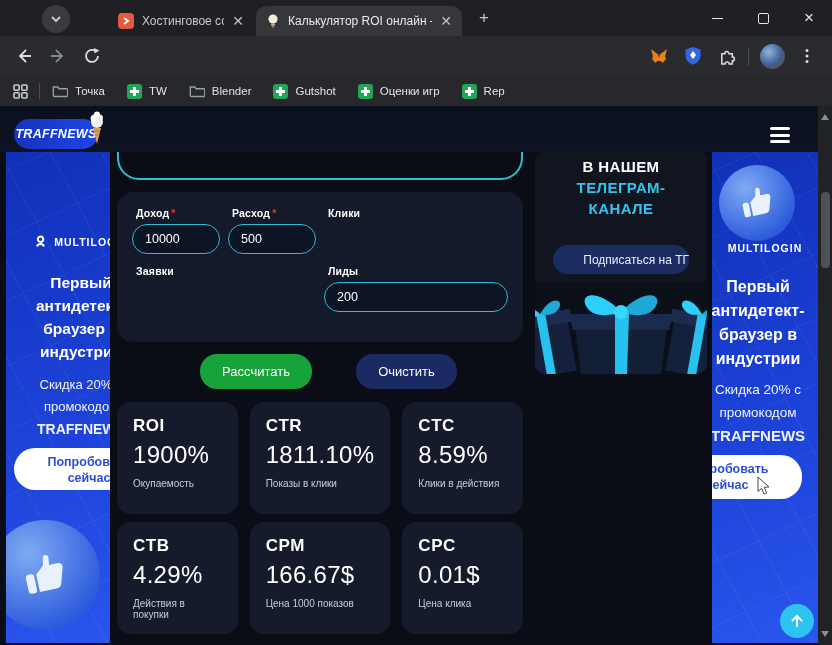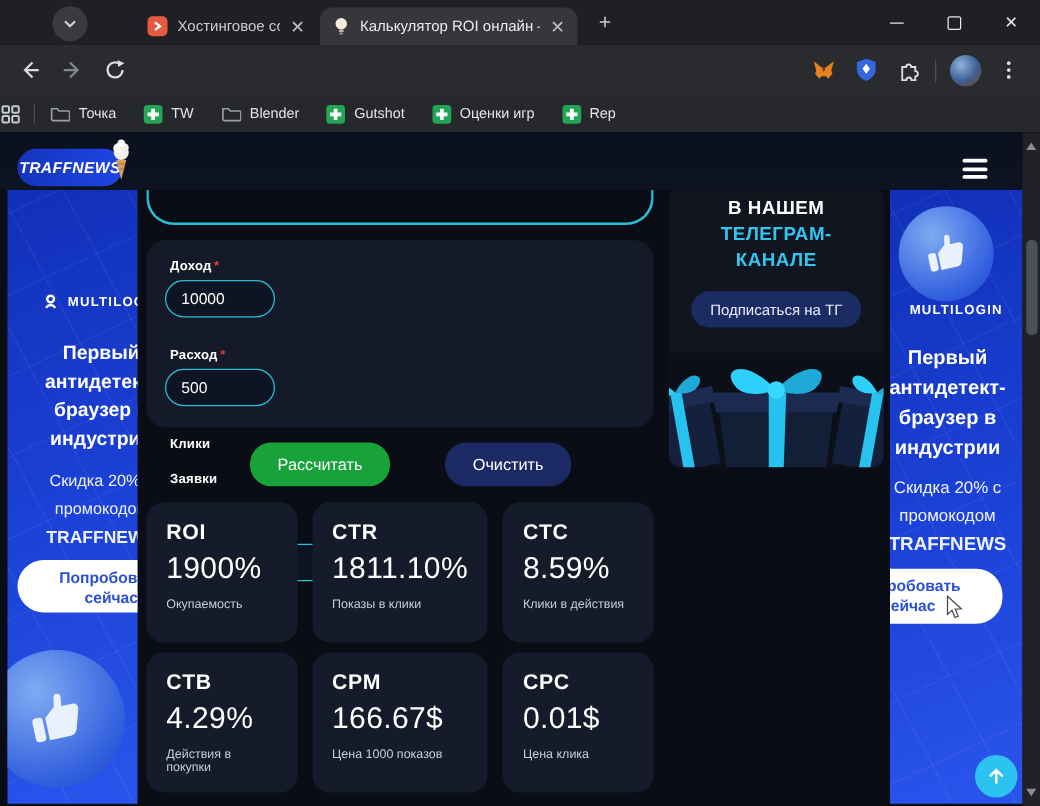--- a/index.html
+++ b/index.html
@@ -27,21 +27,21 @@
   .toolbar { position:absolute; left:0; top:36px; width:832px; height:40px; background:#2a2b2e; }
   .nav-ico { position:absolute; top:8px; width:24px; height:24px; display:flex; align-items:center; justify-content:center; }
   .omnibox { position:absolute; left:112px; top:41px; width:530px; height:30px; background:#1d1e21; border-radius:15px; display:flex; align-items:center; padding:0 12px; }
   .url { font-size:12.5px; color:#e8eaed; margin-left:10px; white-space:nowrap; overflow:hidden; flex:1; }
   .url .path { color:#9aa0a6; }
   .ext-ico { position:absolute; top:9px; width:22px; height:22px; display:flex; align-items:center; justify-content:center; }
   .tb-sep { position:absolute; left:748px; top:12px; width:1px; height:18px; background:#4a4d51; }
   .avatar { position:absolute; left:760px; top:8px; width:25px; height:25px; border-radius:50%; background:radial-gradient(circle at 35% 32%, #8fb2dd, #3e5f93 55%, #6b4a33 90%); }
 
   
-  .bookmarks { position:absolute; left:0; top:76px; width:832px; height:30px; background:#27282b; display:flex; align-items:center; }
+  .bookmarks { position:absolute; left:0; top:76px; width:832px; height:30px; background:#27282b; display:flex; align-items:center; padding-left:12px; }
   .bm-sep { width:1px; height:16px; background:#4a4d51; margin:0 12px 0 10px; }
   .bm-item { display:flex; align-items:center; gap:7px; margin-right:22px; }
   .bm-label { font-size:11.5px; color:#e2e4e8; white-space:nowrap; }
   .sheet-ico { width:15px; height:15px; border-radius:3px; background:#23a556; position:relative; flex:0 0 auto; }
   .sheet-ico::before { content:""; position:absolute; left:6px; top:3px; width:3px; height:9px; background:#fff; }
   .sheet-ico::after { content:""; position:absolute; left:3px; top:6px; width:9px; height:3px; background:#fff; }
 
   
   .page { position:absolute; left:0; top:106px; width:832px; height:539px; background:#08090d; overflow:hidden; }
   .page-bg { position:absolute; left:0; top:0; right:14px; bottom:0; background:#0a0d15; }
@@ -70,42 +70,42 @@
   .ad-brand { position:absolute; display:flex; align-items:center; justify-content:center; gap:6px; color:#fff; font-size:10.5px; font-weight:bold; letter-spacing:1px; white-space:nowrap; }
   .ad-head { position:absolute; width:200px; text-align:center; color:#fff; font-weight:800; }
   .ad-promo { position:absolute; width:200px; text-align:center; color:#eef2ff; }
   .ad-promo .strong { font-weight:bold; }
   .ad-btn { position:absolute; height:42px; width:150px; background:#fff; border-radius:21px; color:#2a4fd6; font-size:12.5px; font-weight:bold; text-align:center; line-height:1.3; padding-top:6px; }
   .thumb-circle { position:absolute; border-radius:50%; background:radial-gradient(circle at 35% 30%, #7fabf2, #2f5ddd 72%, #2448b8); display:flex; align-items:center; justify-content:center; }
 
   
   .cutoff-box { position:absolute; left:117px; top:44px; width:406px; height:30px; border:2px solid #2abfd6; border-top:none; border-radius:0 0 22px 22px; }
   .form-card { position:absolute; left:117px; top:86px; width:406px; height:150px; background:#141a29; border-radius:16px; padding:15px 15px; }
-  .form-row { display:flex; gap:24px; margin-bottom:11px;flex-direction:column; }
+  .form-row { display:flex; gap:8px; margin-bottom:11px; }
   .field { display:flex; flex-direction:column; }
   .f-sm { width:88px; } .f-lg { width:187px; }
   .field label { font-size:10.5px; font-weight:bold; color:#fff; margin:0 0 5px 4px; letter-spacing:.2px; }
   .req { color:#e23b3b; margin-left:2px; }
   .field input { width:100%; height:30px; border-radius:15px; border:1.5px solid #2abfd6; background:#0d1424; color:#fff; font-size:12.5px; padding:0 12px; outline:none; font-family:"Liberation Sans",sans-serif; }
 
   .btn { position:absolute; top:248px; height:35px; border:none; border-radius:17px; color:#fff; font-size:13px; font-weight:normal; font-family:"Liberation Sans",sans-serif; }
   .btn-calc { left:200px; width:112px; background:#17a23a; }
   .btn-clear { left:356px; width:101px; background:#1c2a63; }
 
   .cards { position:absolute; left:117px; top:296px; width:406px; display:grid; grid-template-columns:repeat(3,1fr); gap:8px 12px; }
   .rcard { height:112px; background:#161b2b; border-radius:14px; padding:14px 16px; }
   .rcard .code { font-size:17px; font-weight:800; color:#fff; letter-spacing:.5px; }
   .rcard .val { font-size:24px; color:#fff; margin-top:5px; letter-spacing:.3px; }
   .rcard .cap { font-size:10px; color:#c6ccd9; margin-top:9px; }
 
   .tg-card { position:absolute; left:535px; top:44px; width:172px; height:224px; background:#10151f; border-radius:10px; overflow:hidden; display:flex; flex-direction:column; align-items:center; }
   .tg-line { font-size:15px; font-weight:800; line-height:21px; letter-spacing:.4px; text-align:center; }
   .tg-white { color:#fff; margin-top:6px; }
   .tg-cyan { color:#32c5f0; }
-  .tg-btn { margin-top:14px; width:136px; height:29px; border:none; border-radius:15px; background:#1b2c63; color:#e9edff; font-size:12px; font-family:"Liberation Sans",sans-serif; }
+  .tg-btn { margin-top:26px; width:136px; height:29px; border:none; border-radius:15px; background:#1b2c63; color:#e9edff; font-size:12px; font-family:"Liberation Sans",sans-serif;text-align:right; }
   .gifts { margin-top:auto; display:block; }
 
   .scrolltop { position:absolute; left:780px; top:498px; width:34px; height:34px; border-radius:50%; background:#2cc3f0; display:flex; align-items:center; justify-content:center; z-index:8; }
   .cursor { position:absolute; left:756px; top:370px; z-index:10; }
 </style>
 </head>
 <body>
 
 <div class="browser">
 

